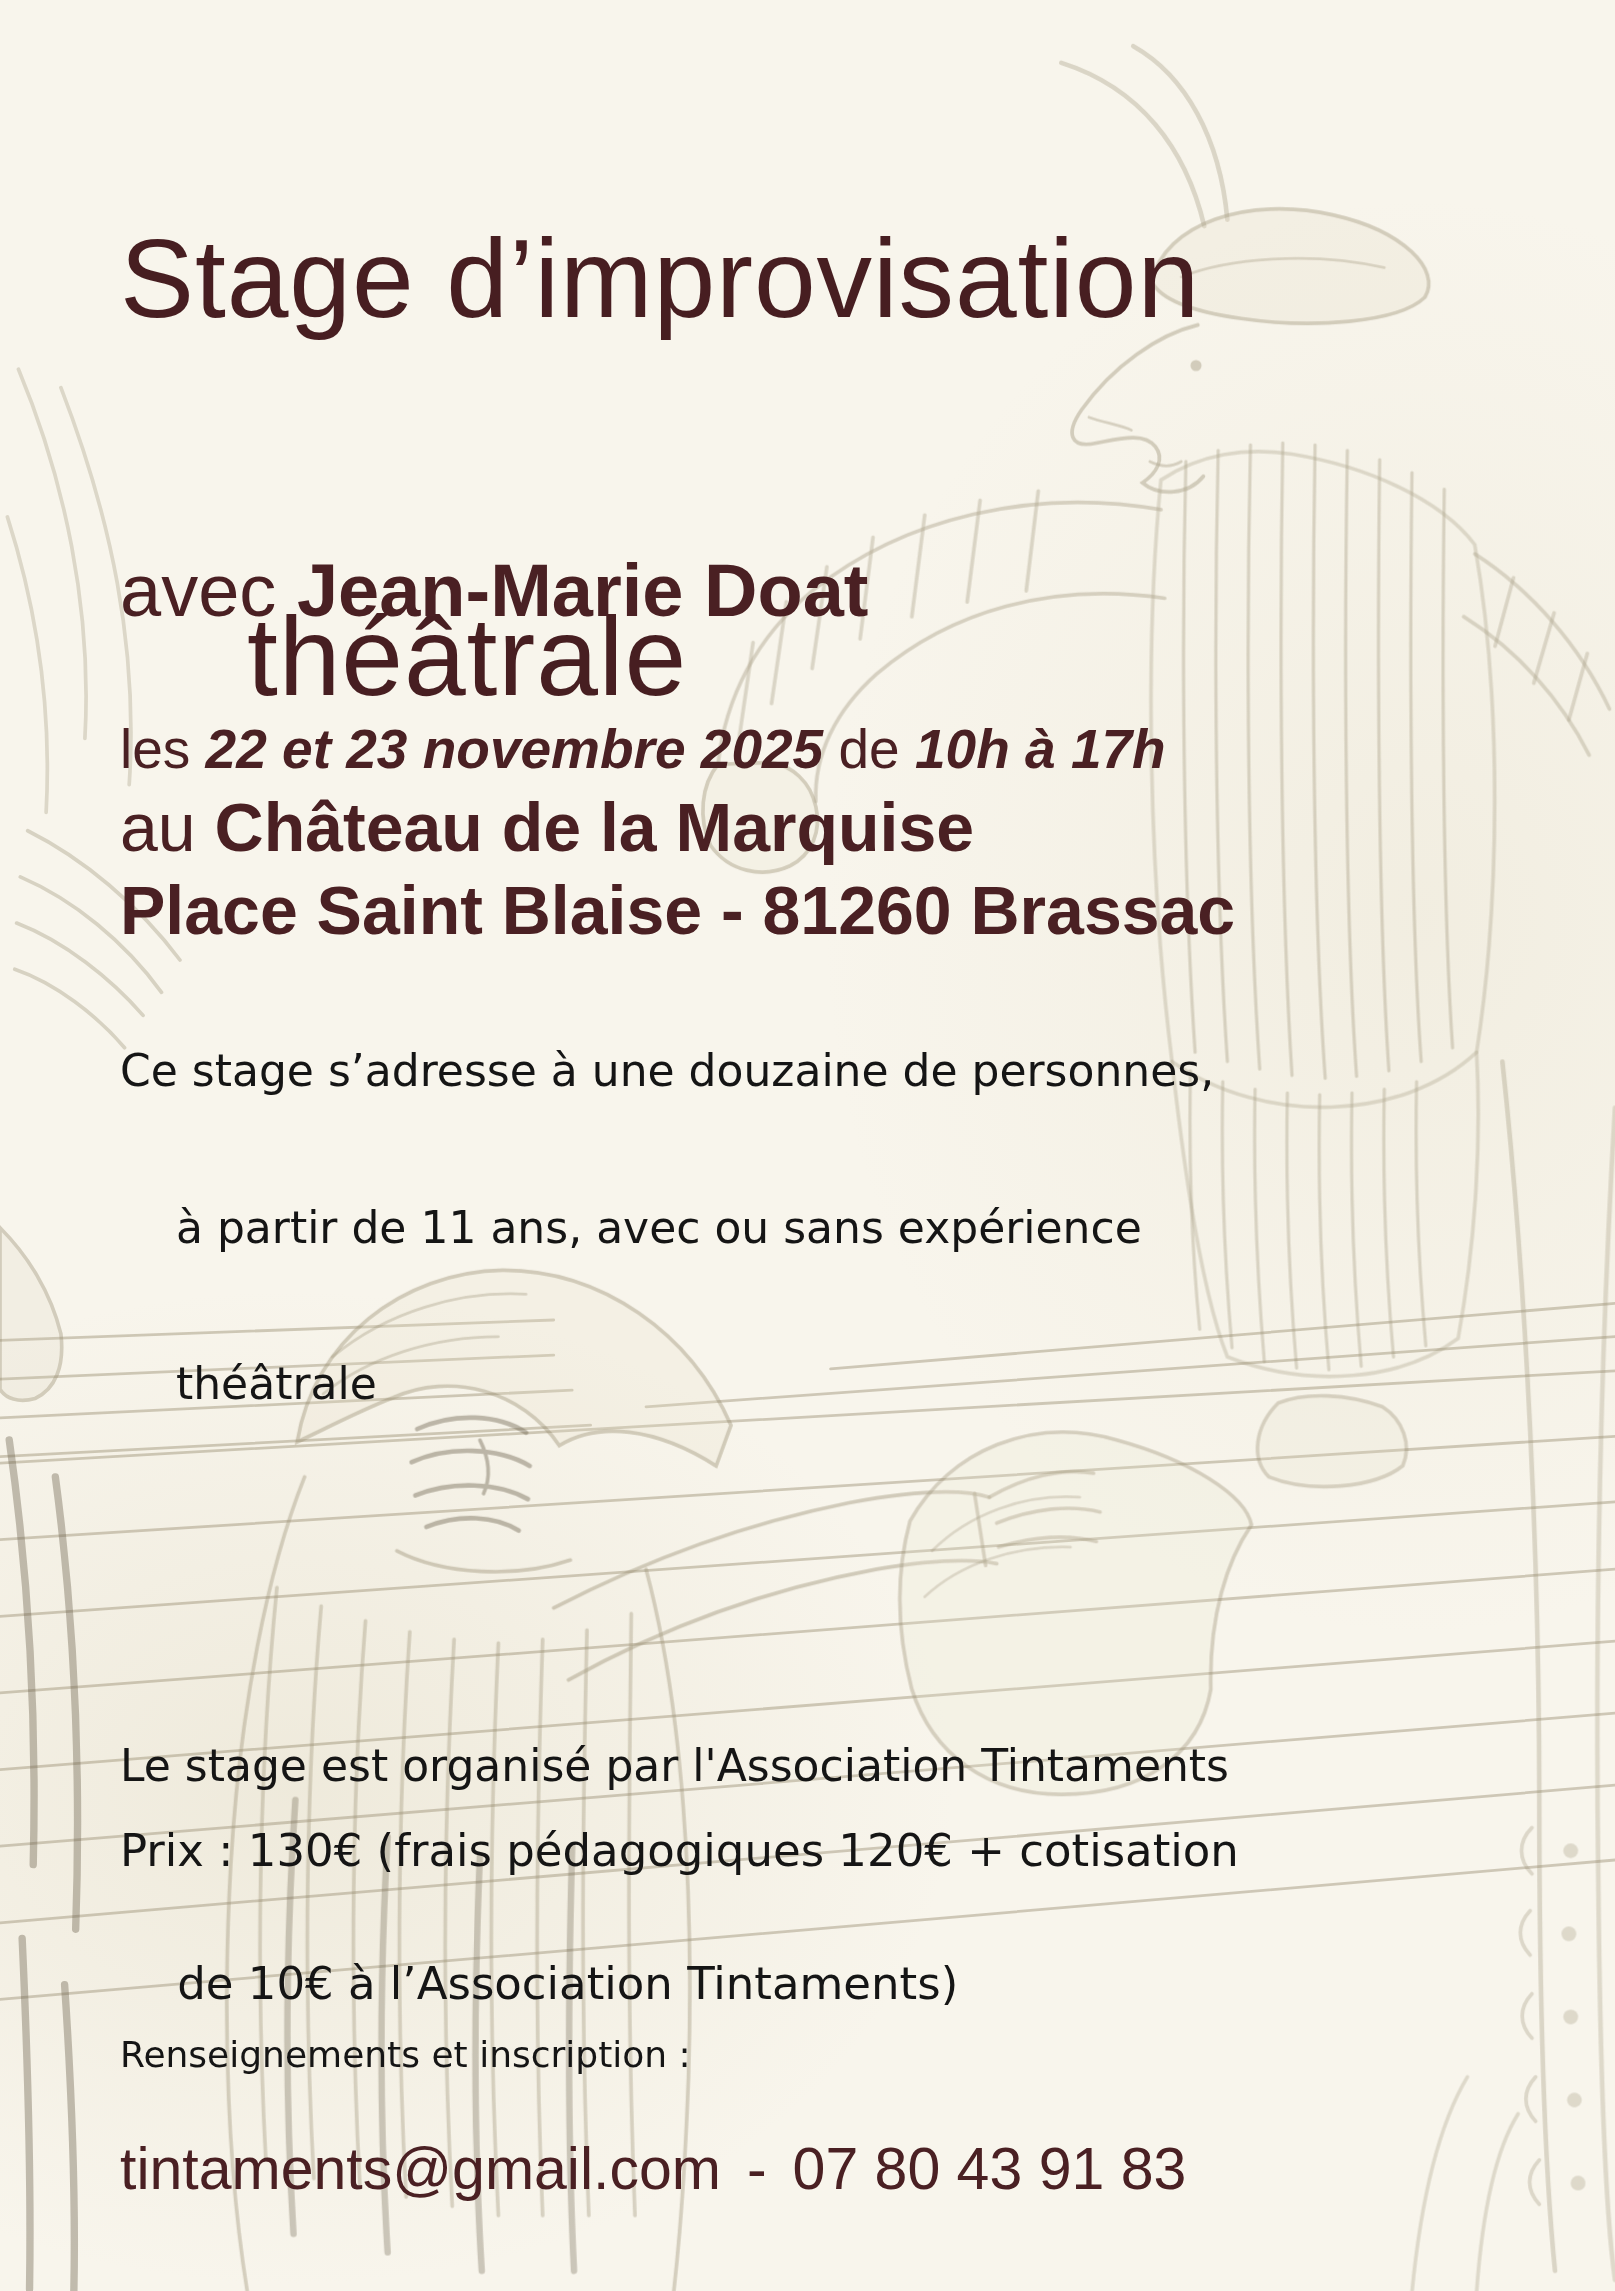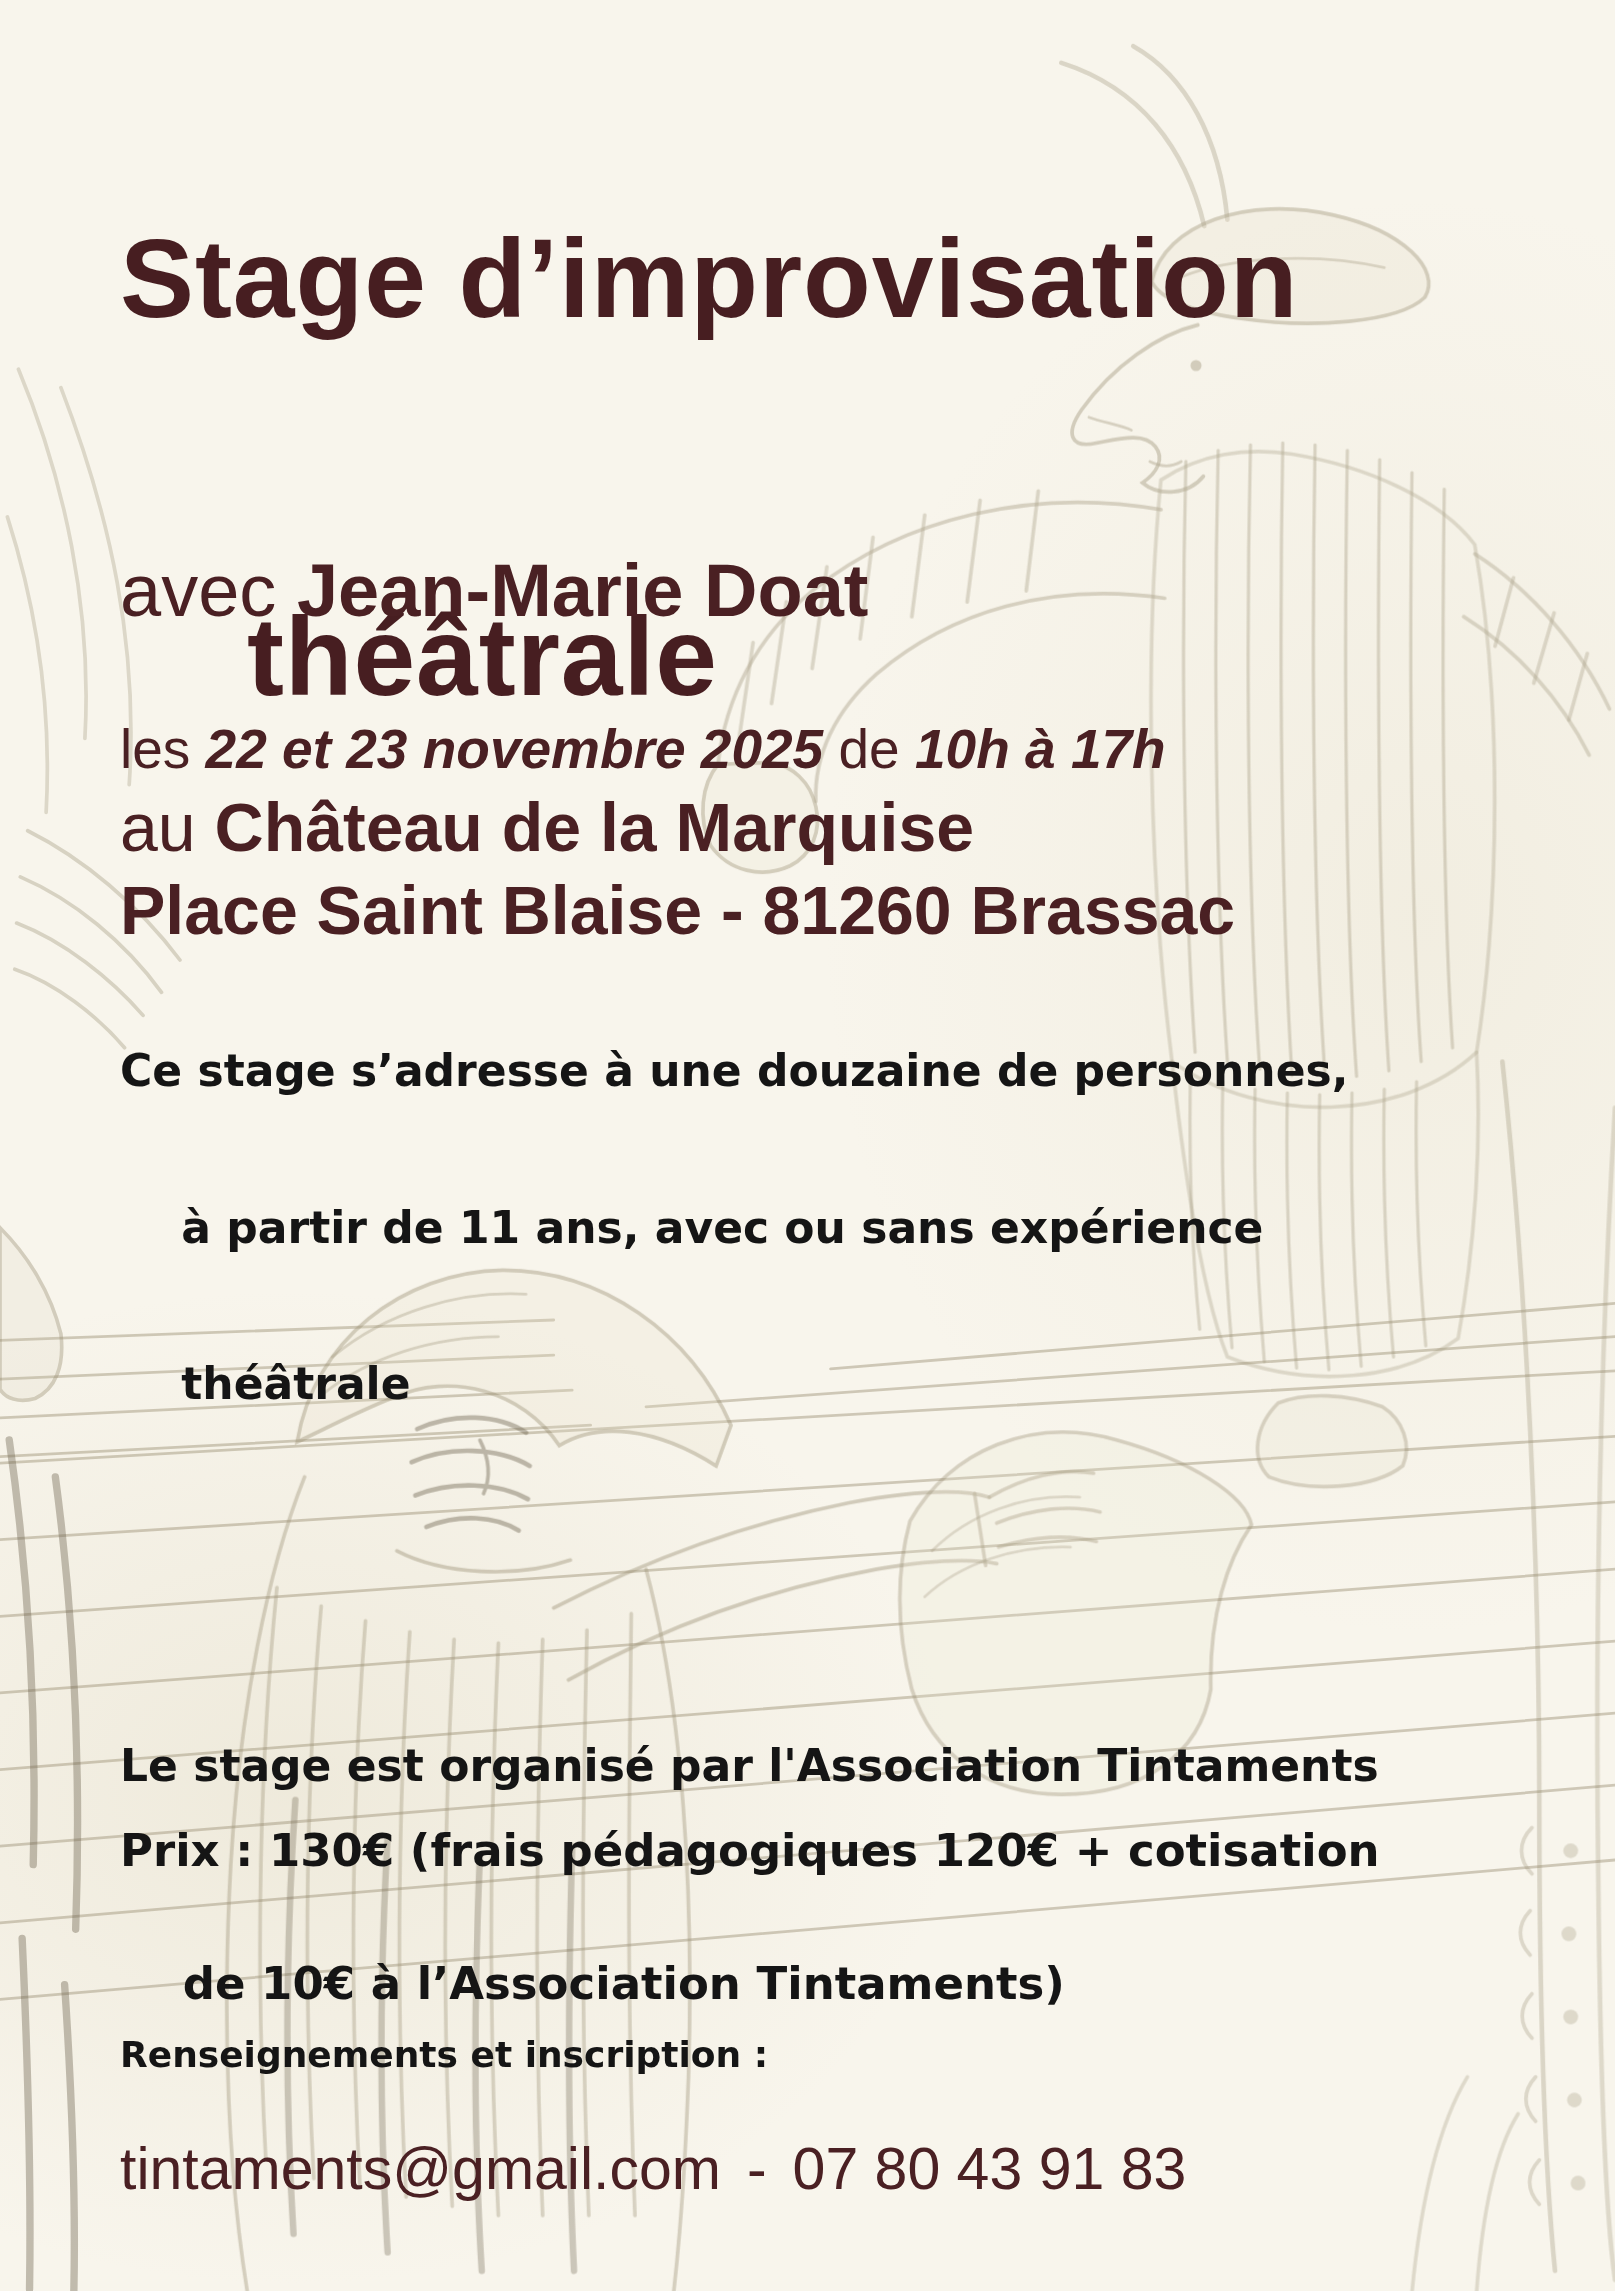--- a/index.html
+++ b/index.html
@@ -10,24 +10,24 @@
     background:
       radial-gradient(1108px 831px at 18% 78%, rgba(214,205,176,.28), rgba(214,205,176,0) 60%),
       radial-gradient(923px 1108px at 88% 40%, rgba(219,211,184,.22), rgba(219,211,184,0) 65%),
       #f8f5ec;
     overflow:hidden;
     font-family:"Liberation Sans", sans-serif;
   }
   .engraving{position:absolute;inset:0;width:100%;height:100%;}
   .txt{position:absolute;left:120px;right:65px;white-space:pre-wrap;}
   .maroon{color:#4a2023;}
-  .black{color:#151515;font-family:"DejaVu Sans", sans-serif;font-weight:bold;}
+  .black{color:#151515;font-family:"DejaVu Sans", sans-serif;}
   .title{
     top:111px;
-    font-size:111px;font-weight:700;line-height:1.7;
+    font-size:111px;font-weight:400;line-height:1.7;
     letter-spacing:0.9px;color:#471e21;
   }
   .avec{top:543px;font-size:74px;line-height:1.3;}
   .avec .light{font-weight:400;}
   .avec .strong{font-weight:700;}
   .dates{top:715px;font-size:55px;line-height:1.25;}
   .dates .strong{font-weight:700;font-style:italic;}
   .venue{top:787px;font-size:68px;font-weight:700;line-height:1.2;}
   .venue .light{font-weight:400;margin-top:28px;}
   .address{top:870px;font-size:68px;font-weight:700;line-height:1.2;}

